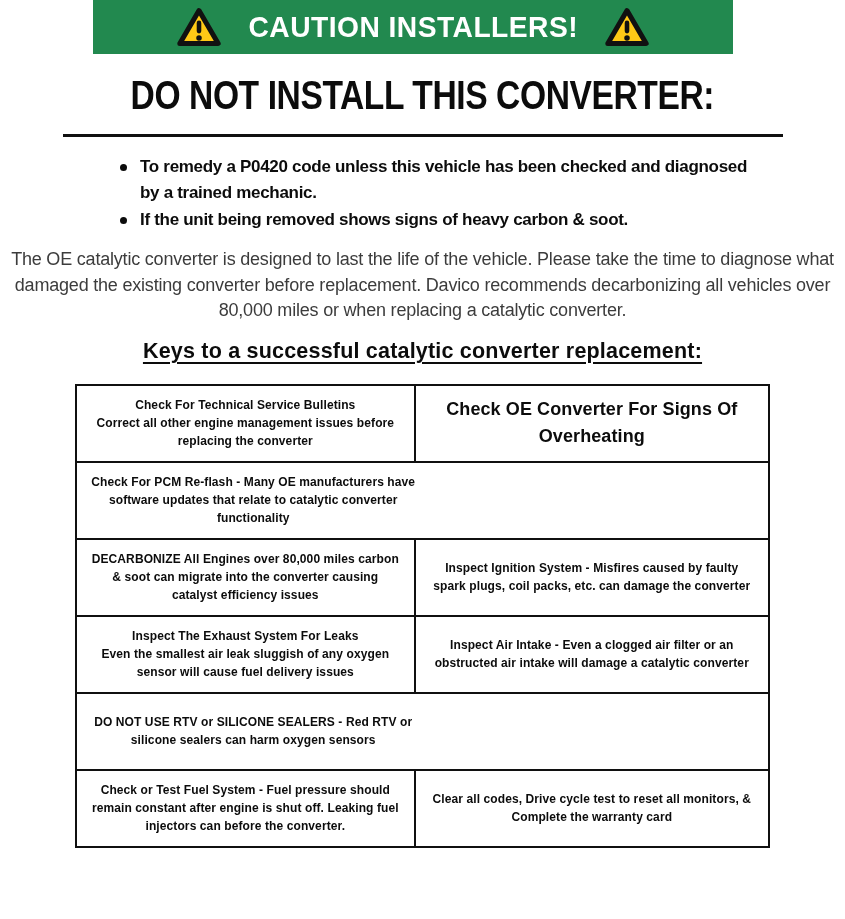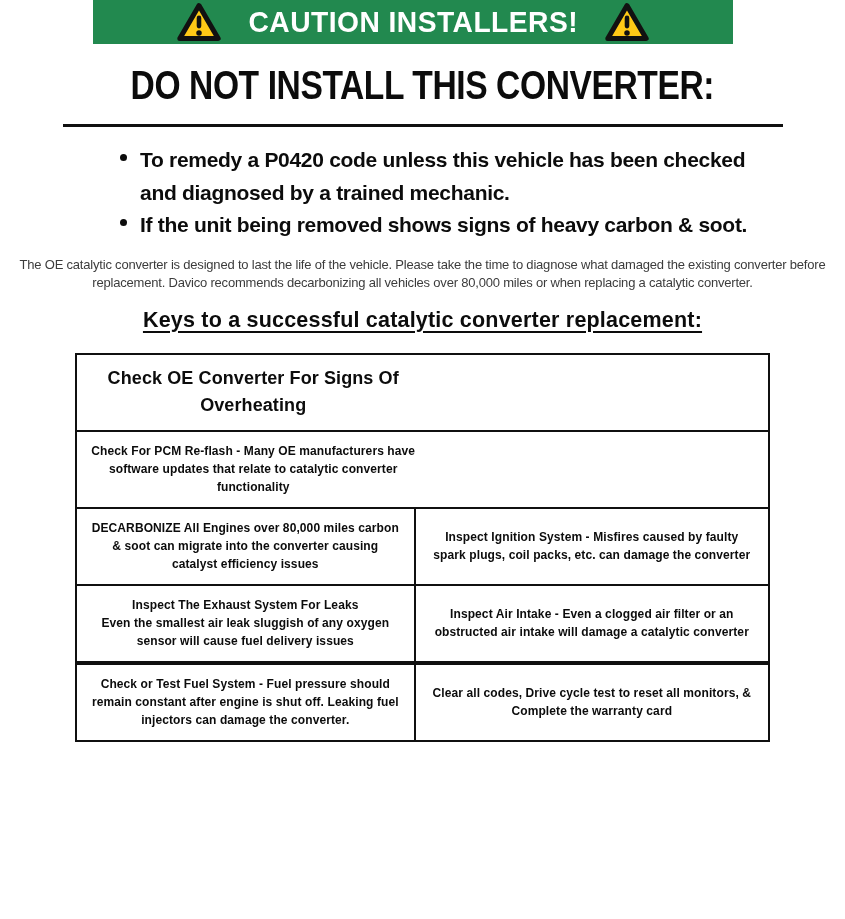--- a/index.html
+++ b/index.html
@@ -10,21 +10,21 @@
     overflow: hidden;
     font-family: "Liberation Sans", sans-serif;
     color: #111111;
     position: relative;
   }
 
   
   .banner {
     margin-left: 93px;
     width: 640px;
-    height: 44px;
+    height: 54px;
     background: #22894F;
     display: flex;
     align-items: center;
     justify-content: center;
     gap: 16px;
   }
   .banner-text {
     color: #ffffff;
     font-weight: 700;
     font-size: 30px;
@@ -57,42 +57,42 @@
   
   .bullets {
     margin: 17px 0 0 118px;
     width: 640px;
     list-style: none;
   }
   .bullets li {
     position: relative;
     padding-left: 22px;
     font-weight: 700;
-    font-size: 21px;
+    font-size: 17px;
     line-height: 1.55;
     letter-spacing: -0.3px;
     color: #0c0c0c;
   }
   .bullets li::before {
     content: "";
     position: absolute;
     left: 2px;
     top: 10px;
     width: 7px;
     height: 7px;
     border-radius: 50%;
     background: #0c0c0c;
   }
 
   
   .notice {
     margin: 14px auto 0 auto;
     width: 828px;
     text-align: center;
-    font-size: 13px;
+    font-size: 18px;
     line-height: 1.42;
     letter-spacing: -0.2px;
     color: #3c3c3c;
   }
 
   
   .keys-heading-wrap { text-align: center; margin-top: 15px; text-decoration: underline; }
   .keys-heading {
     display: inline-block;
     font-weight: 700;
@@ -163,33 +163,36 @@
 </ul>
 
 <p class="notice">The OE catalytic converter is designed to last the life of the vehicle. Please take the time to diagnose what damaged the existing converter before replacement. Davico recommends decarbonizing all vehicles over 80,000 miles or when replacing a catalytic converter.</p>
 
 <div class="keys-heading-wrap">
   <h2 class="keys-heading">Keys to a successful catalytic converter replacement:</h2>
 </div>
 
 <div class="keys-table">
   <div class="trow">
+    <div class="tcell left">Check For Technical Service Bulletins
+Correct all other engine management issues before replacing the converter</div>
     <div class="tcell right big">Check OE Converter For Signs Of Overheating</div>
   </div>
   <div class="trow">
     <div class="tcell right">Check For PCM Re-flash - Many OE manufacturers have software updates that relate to catalytic converter functionality</div>
   </div>
   <div class="trow">
     <div class="tcell left">DECARBONIZE All Engines over 80,000 miles carbon &amp; soot can migrate into the converter causing catalyst efficiency issues</div>
     <div class="tcell right">Inspect Ignition System - Misfires caused by faulty spark plugs, coil packs, etc. can damage the converter</div>
   </div>
   <div class="trow">
     <div class="tcell left">Inspect The Exhaust System For Leaks
 Even the smallest air leak sluggish of any oxygen sensor will cause fuel delivery issues</div>
     <div class="tcell right">Inspect Air Intake - Even a clogged air filter or an obstructed air intake will damage a catalytic converter</div>
   </div>
   <div class="trow">
+    <div class="tcell right">DO NOT USE RTV or SILICONE SEALERS - Red RTV or silicone sealers can harm oxygen sensors</div>
   </div>
   <div class="trow">
-    <div class="tcell left">Check or Test Fuel System - Fuel pressure should remain constant after engine is shut off.  Leaking fuel injectors can damage the converter.</div>
+    <div class="tcell left">Check or Test Fuel System - Fuel pressure should remain constant after engine is shut off.  Leaking fuel injectors can before the converter.</div>
     <div class="tcell right">Clear all codes,  Drive cycle test to reset all monitors, &amp; Complete the warranty card</div>
   </div>
 </div>
 
 </body></html>

